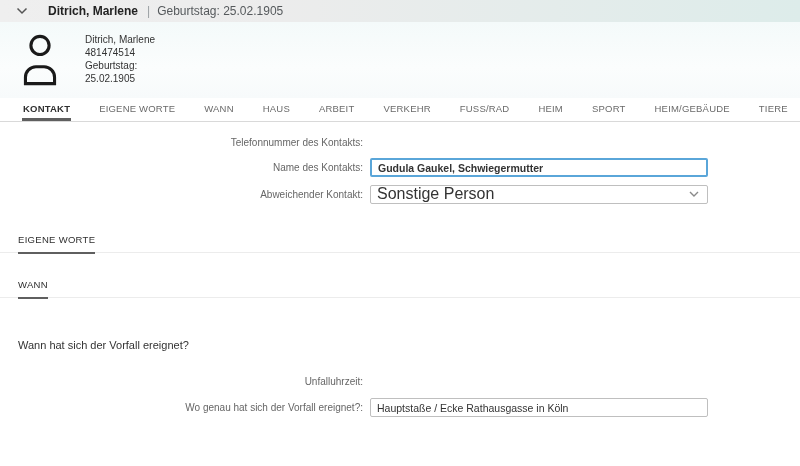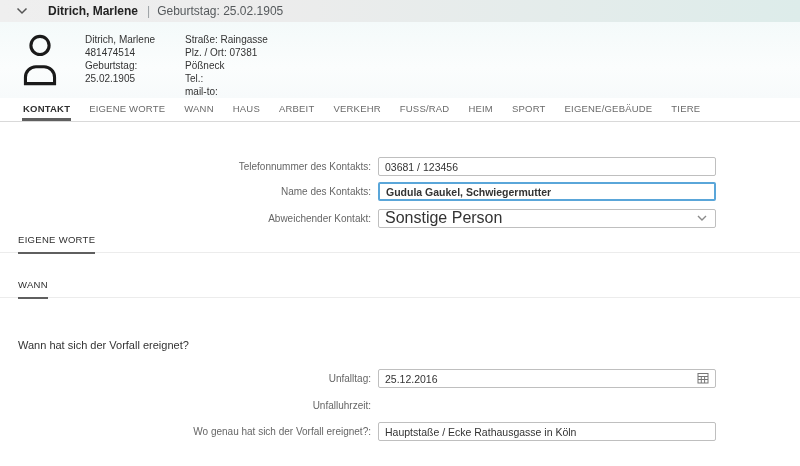--- a/index.html
+++ b/index.html
@@ -23,29 +23,29 @@
   .avatar-box { width:85px; display:flex; align-items:flex-start; justify-content:flex-start;
                 padding:11px 0 0 20px; }
   .pcol { font-size:10px; color:#333; line-height:13px; padding-top:11px; }
   .pcol.c1 { width:100px; }
   .pcol.c2 { width:102px; }
   .pcol.c3 { flex:1; }
 
   
   .tabbar { position:absolute; top:98px; left:0; width:800px; height:24px;
             background:#fff; border-bottom:1px solid #d9d9d9;
-            display:flex; align-items:flex-end; padding-left:22px; gap:17px; }
+            display:flex; align-items:flex-end; padding-left:22px; gap:27px; }
   .tab { font-size:9.5px; letter-spacing:.2px; color:#6a6a6a; padding:0 1px 7px 1px;
          cursor:pointer; white-space:nowrap; }
   .tab.active { color:#2f2f2f; font-weight:bold;
                 border-bottom:3px solid #5f5f5f; padding-bottom:4px; }
 
   
-  .frow { position:absolute; left:16px; width:706px; height:20px;
-          display:flex; align-items:center;margin-top:24px; }
+  .frow { position:absolute; left:8px; width:706px; height:20px;
+          display:flex; align-items:center; }
   .frow .flabel { width:362px; text-align:right; padding-right:7px;
                   font-size:10px; color:#666; }
   .fctrl { position:relative; width:338px; height:19px; }
   .fctrl input { width:100%; height:100%; border:1px solid #bfbfbf; border-radius:2px;
                  background:#fff; font-family:"Liberation Sans",sans-serif;
                  font-size:10.5px; color:#333; padding:0 6px; outline:none; }
   .fctrl.focused input { border:2px solid #5aa6d9;font-weight:bold; }
   .fctrl.with-icon input { padding-right:24px; }
   .ctrl-icon { position:absolute; right:7px; top:50%; transform:translateY(-50%);
                width:12px; height:12px; display:flex; align-items:center;
@@ -86,48 +86,39 @@
       <svg width="40" height="54" viewBox="0 0 44 58">
         <circle cx="22" cy="13" r="10" fill="none" stroke="#1a1a1a" stroke-width="3.4"></circle>
         <path d="M6 55 V48 a11.5 11.5 0 0 1 11.5 -11.5 h9 A11.5 11.5 0 0 1 38 48 v7 z" fill="none" stroke="#1a1a1a" stroke-width="3.4"></path>
       </svg>
     </div>
     <div class="pcol c1">
       <div>Ditrich, Marlene</div>
       <div>481474514</div>
       <div>Geburtstag: 25.02.1905</div>
     </div>
-    <div class="pcol c2">
-      <div>Straße: Raingasse</div>
-      <div>Plz. / Ort: 07381 Pößneck</div>
-      <div>Tel.:</div>
-      <div>mail-to:</div>
-    </div>
   </div>
 
   <div class="tabbar">
     <span class="tab active">KONTAKT</span>
     <span class="tab">EIGENE WORTE</span>
     <span class="tab">WANN</span>
     <span class="tab">HAUS</span>
     <span class="tab">ARBEIT</span>
     <span class="tab">VERKEHR</span>
     <span class="tab">FUSS/RAD</span>
     <span class="tab">HEIM</span>
     <span class="tab">SPORT</span>
-    <span class="tab">EIGENE/GEBÄUDE</span>
+    <span class="tab">HEIM/GEBÄUDE</span>
     <span class="tab">TIERE</span>
 
   </div>
 
   <div class="frow" style="top:132px">
     <span class="flabel">Telefonnummer des Kontakts:</span>
-    <span class="fctrl">
-      <input type="text" value="03681 / 123456" style="">
-    </span>
   </div>
 
   <div class="frow" style="top:157px">
     <span class="flabel">Name des Kontakts:</span>
     <span class="fctrl focused">
       <input type="text" value="Gudula Gaukel, Schwiegermutter" style="">
     </span>
   </div>
 
   <div class="frow" style="top:184px">
@@ -147,35 +138,20 @@
     <span class="stitle">EIGENE WORTE</span>
   </div>
 
   <div class="section" style="top:279px">
     <div class="hairline"></div>
     <span class="stitle">WANN</span>
   </div>
 
   <div class="question">Wann hat sich der Vorfall ereignet?</div>
 
-  <div class="frow" style="top:344px">
-    <span class="flabel">Unfalltag:</span>
-    <span class="fctrl with-icon">
-      <input type="text" value="25.12.2016" style="">
-      <span class="ctrl-icon">
-        <svg width="12" height="12" viewBox="0 0 12 12">
-          <rect x="1" y="1.5" width="10" height="9.5" fill="none" stroke="#767676" stroke-width="1"></rect>
-          <line x1="1" y1="4.5" x2="11" y2="4.5" stroke="#767676" stroke-width="1"></line>
-          <line x1="1" y1="7.5" x2="11" y2="7.5" stroke="#767676" stroke-width="1"></line>
-          <line x1="4.3" y1="4.5" x2="4.3" y2="11" stroke="#767676" stroke-width="1"></line>
-          <line x1="7.6" y1="4.5" x2="7.6" y2="11" stroke="#767676" stroke-width="1"></line>
-        </svg>
-      </span>
-    </span>
-  </div>
 
   <div class="frow" style="top:371px">
     <span class="flabel">Unfalluhrzeit:</span>
   </div>
 
   <div class="frow" style="top:397px">
     <span class="flabel">Wo genau hat sich der Vorfall ereignet?:</span>
     <span class="fctrl">
       <input type="text" value="Hauptstaße / Ecke Rathausgasse in Köln" style="">
     </span>

